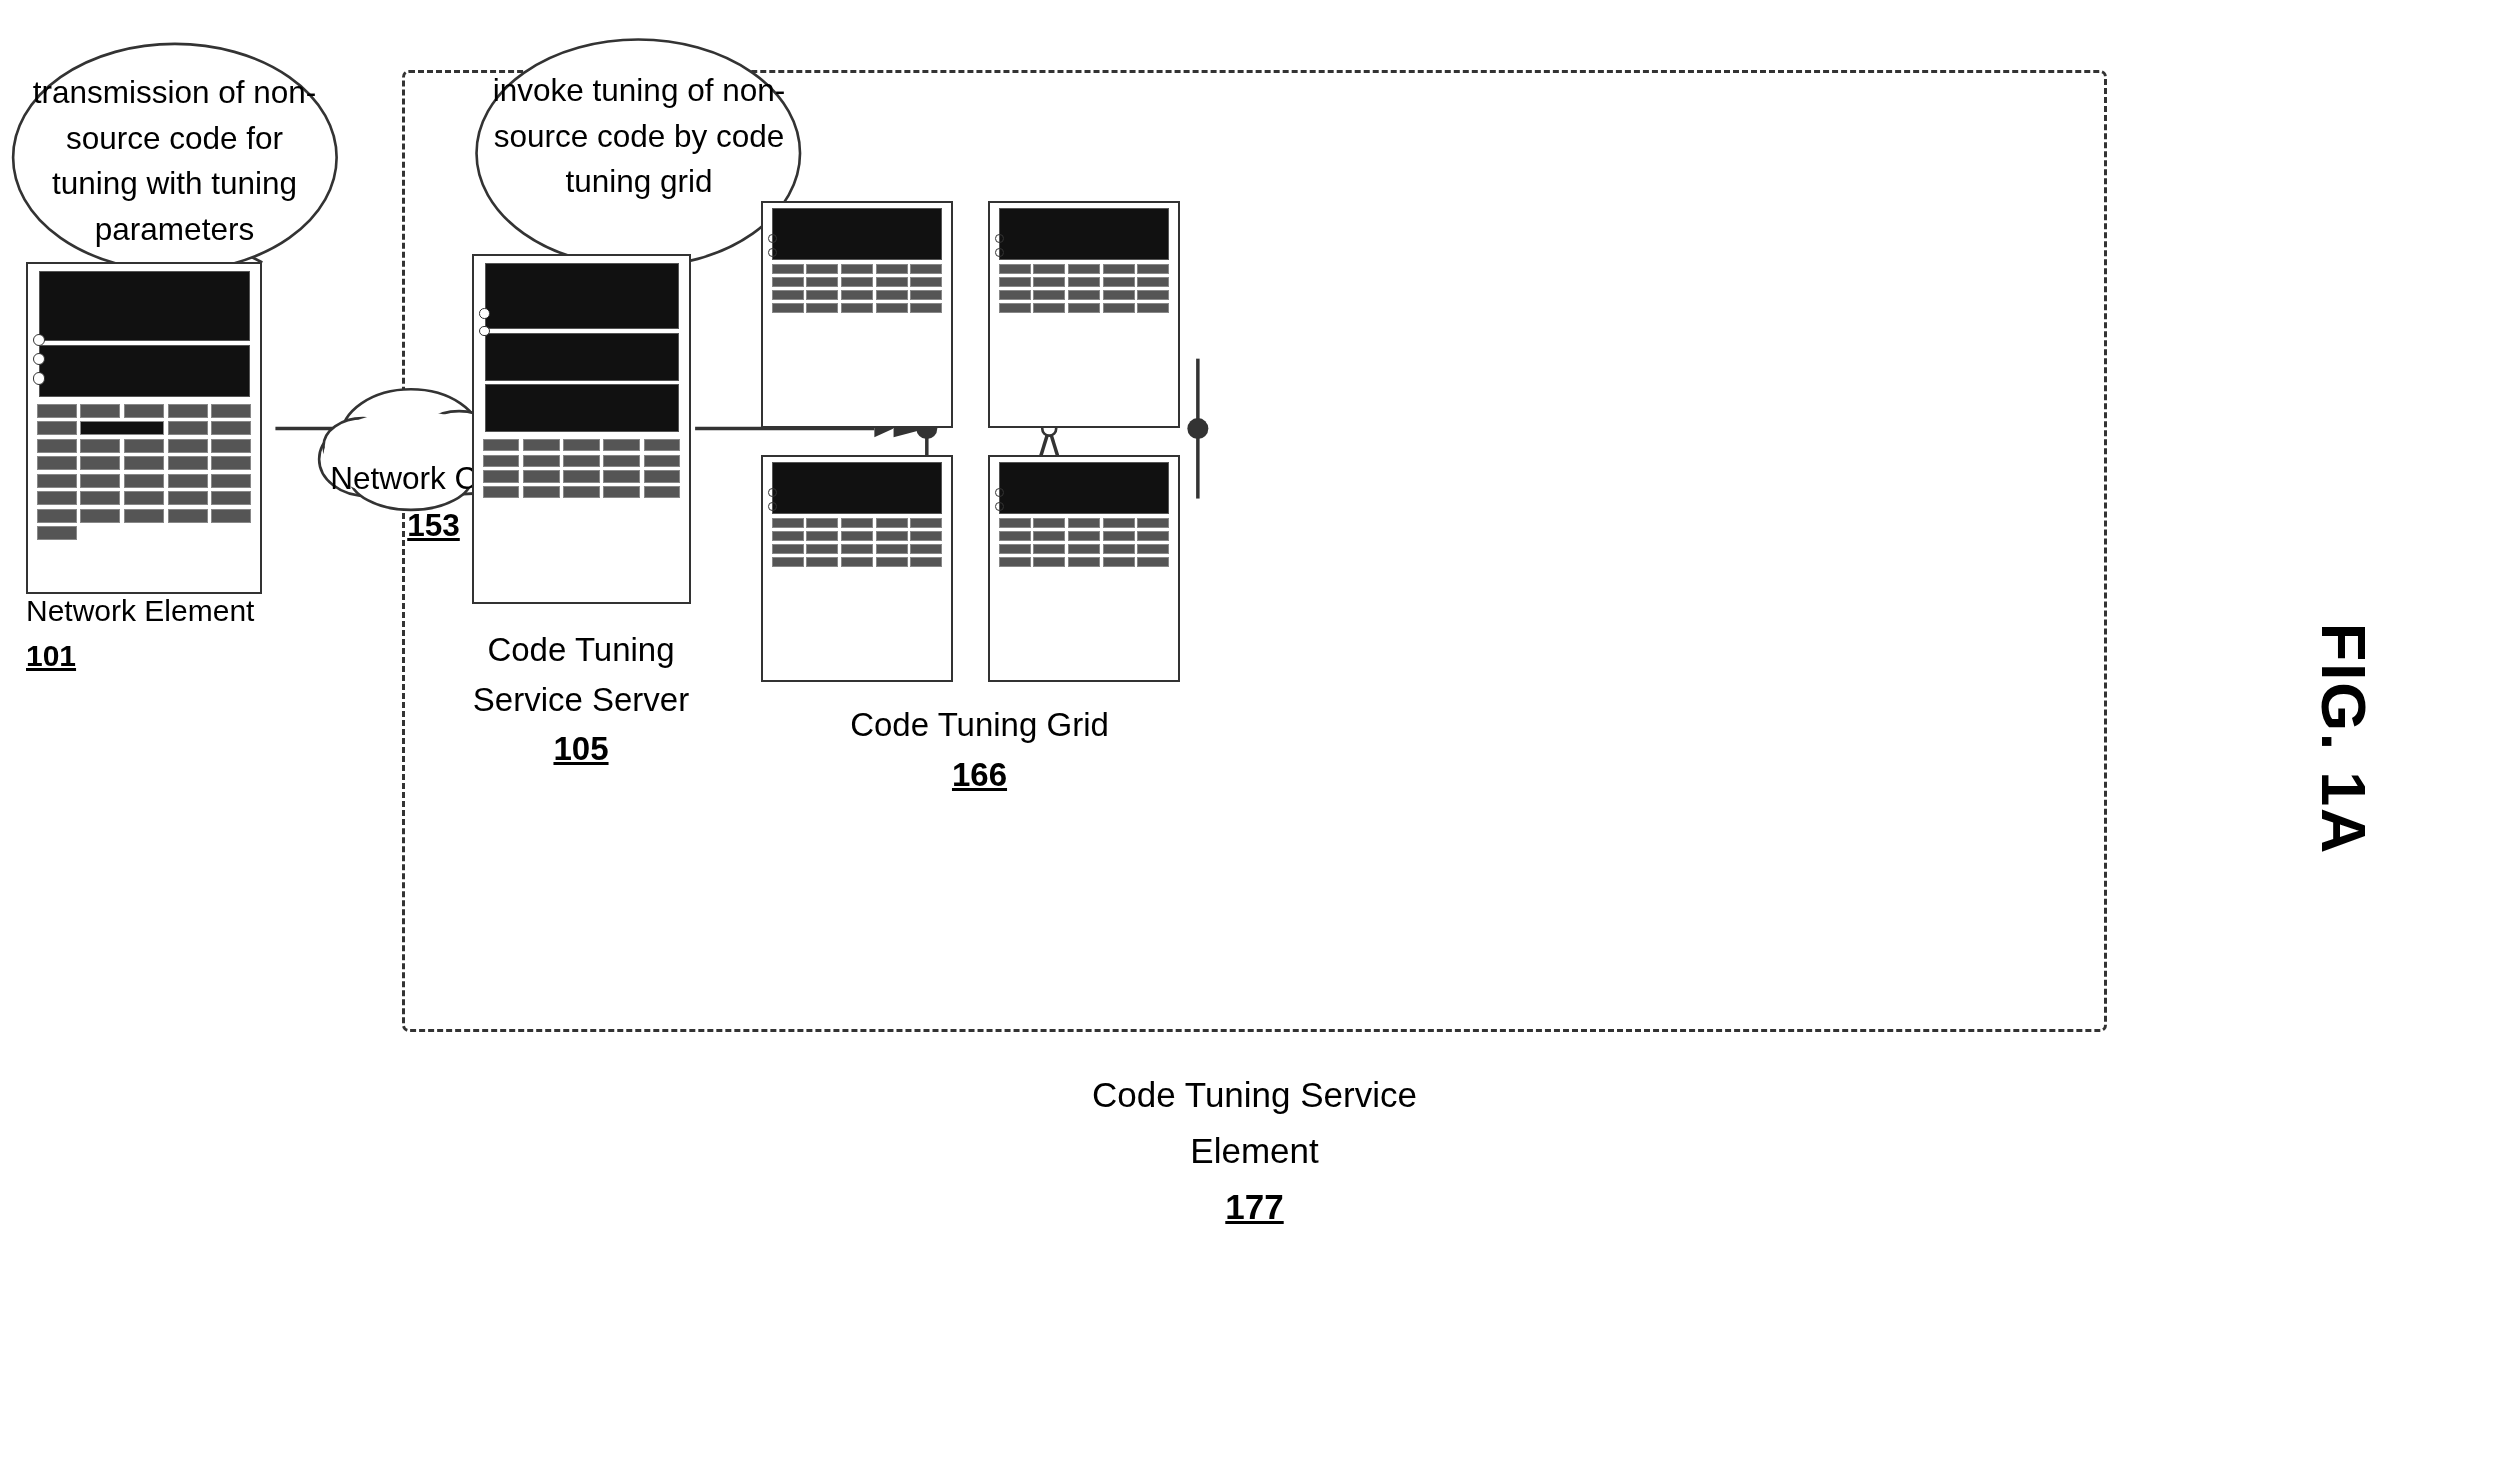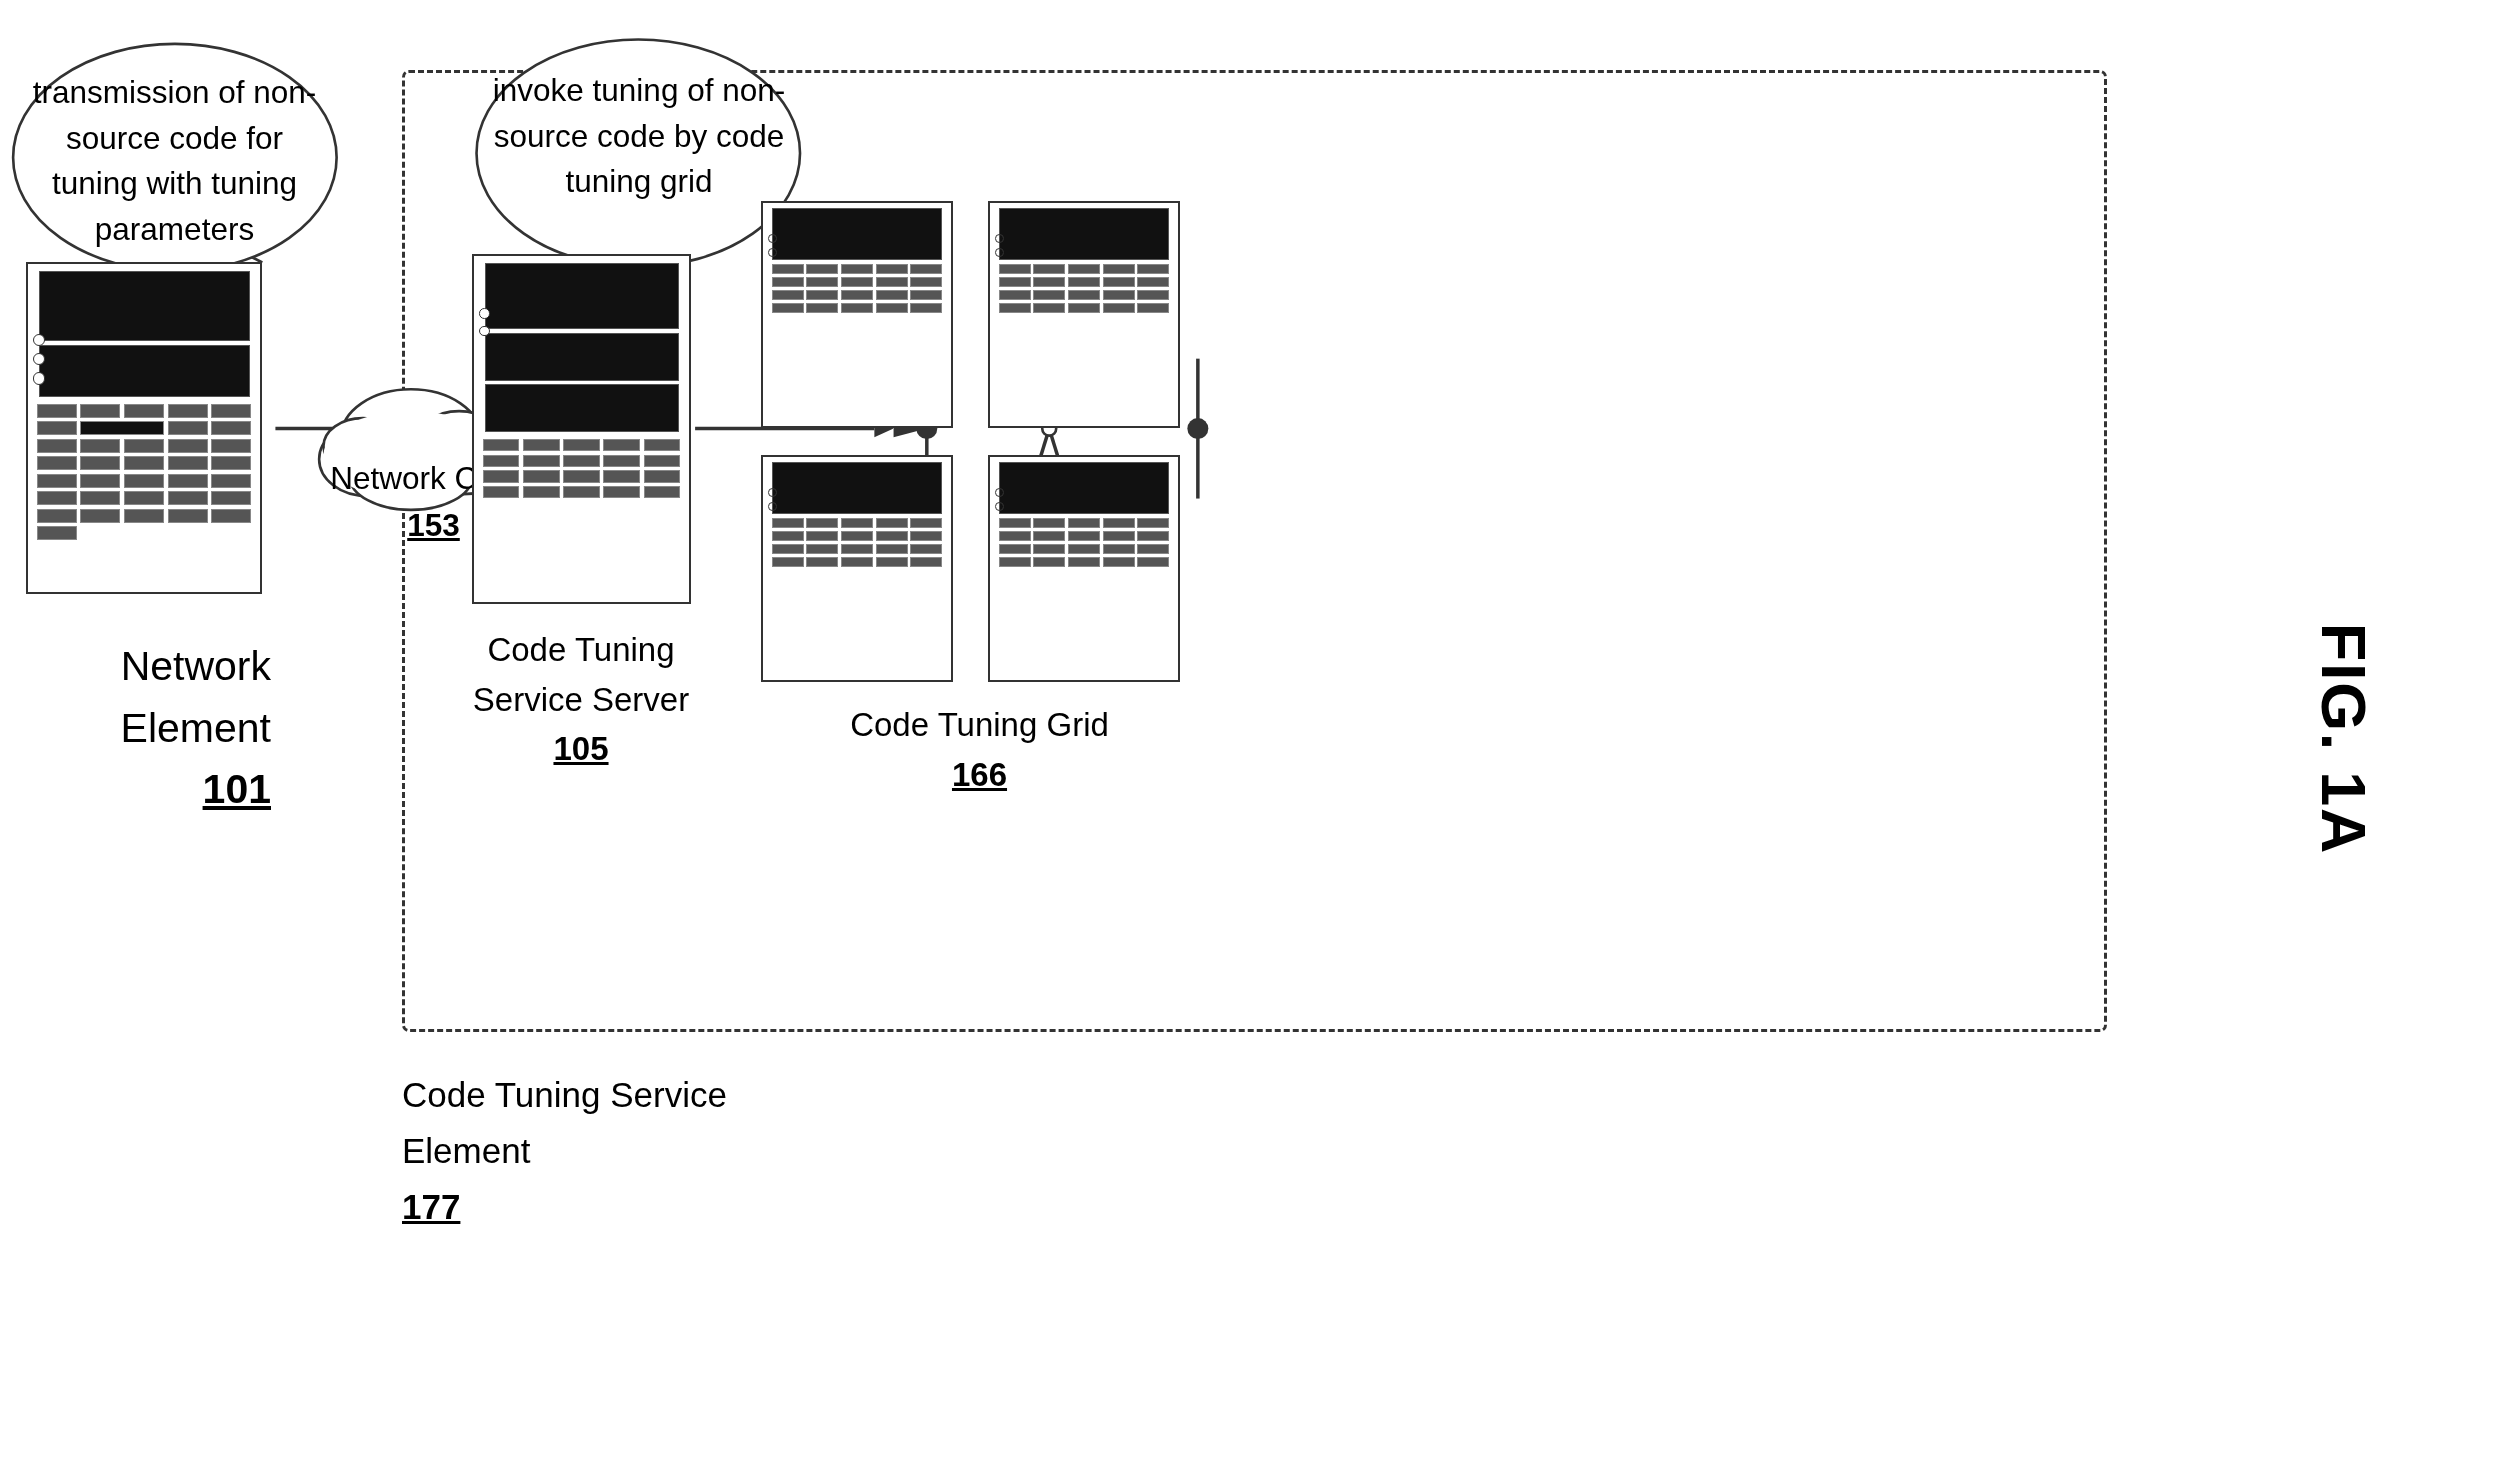--- a/index.html
+++ b/index.html
@@ -170,21 +170,21 @@
       <div style="height:14px;background:#555;border:0.9px solid #888;"></div>
       <div style="height:14px;background:#555;border:0.9px solid #888;"></div>
     </div>
     <div style="position:absolute; left:5.2px; top:70px; display:flex; flex-direction:column; gap:7px;">
       <div style="width:12.2px;height:12.2px;border-radius:50%;border:1.7px solid #333;background:#fff;"></div>
       <div style="width:12.2px;height:12.2px;border-radius:50%;border:1.7px solid #333;background:#fff;"></div>
       <div style="width:12.2px;height:12.2px;border-radius:50%;border:1.7px solid #333;background:#fff;"></div>
     </div>
   </div>
 
-  <div style="position:absolute; top:636px; left:26px; width:245px; text-align:right; font-size:41px; line-height:1.5;">
+  <div style="position:absolute; top:588px; left:26px; width:245px; text-align:left; font-size:30px; line-height:1.5;">
     <span>Network Element</span><br>
     <span style="text-decoration:underline; font-weight:bold;">101</span>
   </div>
 
   <div style="position:absolute; top:254px; left:472px; width:219px; height:350px; border:2.6px solid #333; background:#fff;">
     <div style="margin:7px 10.5px 3.5px; height:66px; background:#111; border:1.7px solid #555;"></div>
     <div style="margin:3.5px 10.5px; height:48px; background:#111; border:1.7px solid #555;"></div>
     <div style="margin:3.5px 10.5px; height:48px; background:#111; border:1.7px solid #555;"></div>
     <div style="margin:7px 8.7px; display:grid; grid-template-columns:repeat(5,1fr); gap:3.5px;">
       <div style="height:12.2px;background:#555;border:0.9px solid #888;"></div>
@@ -338,20 +338,20 @@
       <div style="width:8.7px;height:8.7px;border-radius:50%;border:1.7px solid #333;"></div>
       <div style="width:8.7px;height:8.7px;border-radius:50%;border:1.7px solid #333;"></div>
     </div>
   </div>
 
   <div style="position:absolute; top:700px; left:761px; width:437px; text-align:center; font-size:33px; line-height:1.5;">
     <span>Code Tuning Grid</span><br>
     <span style="text-decoration:underline; font-weight:bold;">166</span>
   </div>
 
-  <div style="position:absolute; top:1067px; left:402px; width:1705px; text-align:left; font-size:35px; line-height:1.6;">
+  <div style="position:absolute; top:1067px; left:402px; width:1705px; text-align:center; font-size:35px; line-height:1.6;">
     <span>Code Tuning Service</span><br>
     <span>Element</span><br>
     <span style="text-decoration:underline; font-weight:bold;">177</span>
   </div>
 
 </div>
 
 
 </body></html>

